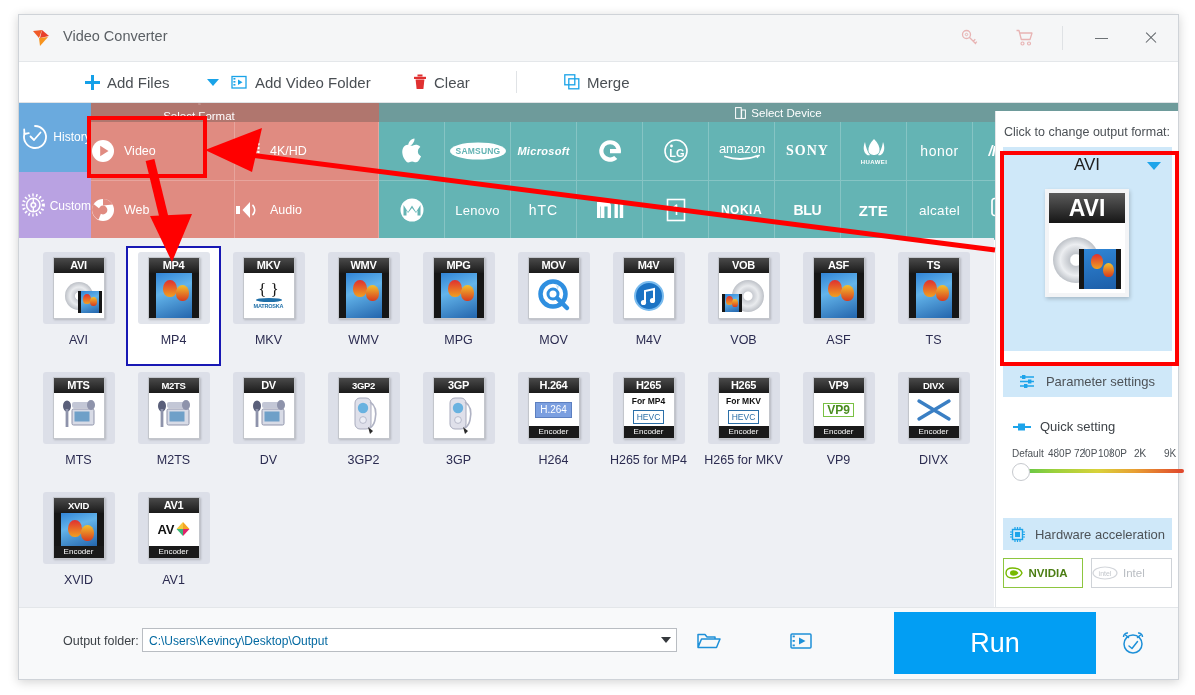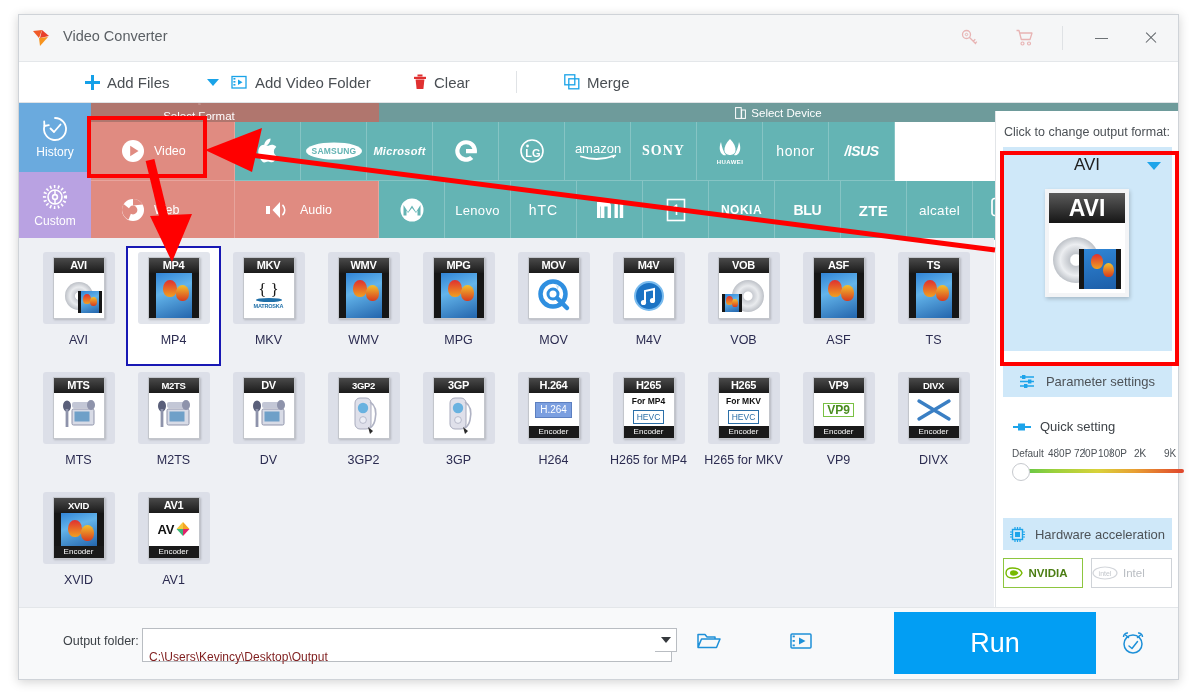--- a/index.html
+++ b/index.html
@@ -41,28 +41,28 @@
   .plus:after{left:0;top:6px;width:15px;height:3px;}
   .caret-d{width:0;height:0;border-left:6px solid transparent;border-right:6px solid transparent;border-top:7px solid #19a3e8;}
 
   
   .strip{position:relative;height:137px;}
   .hdr{position:absolute;top:0;height:19px;font-size:11.5px;color:#fff;display:flex;align-items:center;
        justify-content:center;gap:5px;}
   .hdr-fmt{left:0;width:360px;background:#b0766e;flex-direction:column;}
   .hdr-dev{left:360px;right:0;background:#6e9b9b;}
   .sidecol{position:absolute;left:0;top:0;width:72px;height:137px;}
-  .side-cell{height:68.5px;display:flex;flex-direction:column;align-items:center;justify-content:center;gap:2px;color:#fff;font-size:12px;}
+  .side-cell{height:68.5px;display:flex;flex-direction:row;align-items:center;justify-content:center;gap:2px;color:#fff;font-size:12px;}
   .side-hist{background:#6aaade;}
   .side-cust{background:#b9a2e2;}
   .catgrid{position:absolute;left:72px;top:19px;right:0;height:118px;}
   .catrow{display:flex;height:59px;}
   .cat{flex:0 0 auto;display:flex;align-items:center;gap:9px;color:#fff;font-size:12.5px;
        border-right:1px solid rgba(255,255,255,.22);border-bottom:1px solid rgba(255,255,255,.22);
-       box-sizing:border-box;padding-left:30px;}
+       box-sizing:border-box;padding-left:0;}
   .cat.fmt{background:#e08b81;width:144px;}
   .cat.dev{background:#64b4b4;width:66px;justify-content:center;padding-left:0;}
   .brandtxt{font-size:12.5px;color:#fff;font-weight:bold;letter-spacing:.3px;}
 
   
   .body{position:absolute;left:0;top:223px;width:975px;bottom:71px;background:#eef0f4;overflow:hidden;}
   .fgrid{padding:8px 0 0 12px;display:flex;flex-wrap:wrap;}
   .ftile{width:95px;height:120px;display:flex;flex-direction:column;align-items:center;
          justify-content:flex-start;box-sizing:border-box;padding-top:6px;}
   .ftile .box{width:72px;height:72px;background:#dcdfe8;border-radius:3px;display:flex;align-items:center;justify-content:center;}
@@ -122,21 +122,21 @@
            justify-content:center;gap:9px;font-size:13px;color:#4d5257;}
   .r-gpus{margin:8px auto 0;width:169px;display:flex;gap:8px;}
   .gpu{flex:1;height:28px;border:1px solid #cfd3d8;display:flex;align-items:center;gap:5px;font-size:11.5px;}
   .gpu.nv{border-color:#8dc63f;color:#4b7d13;font-weight:bold;}
   .gpu.intel{color:#b9bdc2;}
 
   
   .footer{position:absolute;left:0;right:0;bottom:0;height:71px;background:#f8f9fa;border-top:1px solid #e3e6e9;}
   .of-lab{position:absolute;left:44px;top:26px;font-size:12.5px;color:#3d4247;}
   .of-input{position:absolute;left:123px;top:20px;width:530px;height:24px;border:1px solid #b9bdc2;background:#fff;
-            font-size:12px;color:#7f1d1d;padding:16px 6px;line-height:24px;box-sizing:border-box;}
+            font-size:12px;color:#0369a1;padding:0 6px;line-height:24px;box-sizing:border-box;}
   .of-drop{position:absolute;left:636px;top:20px;width:22px;height:24px;border:1px solid #b9bdc2;border-left:none;
            background:#fff;display:flex;align-items:center;justify-content:center;box-sizing:border-box;}
   .f-ico{position:absolute;top:20px;width:28px;height:26px;display:flex;align-items:center;justify-content:center;}
   .f-open{left:676px;}
   .f-prev{left:768px;}
   .run{position:absolute;left:875px;top:4px;width:202px;height:62px;background:#029ef3;color:#fff;
        font-size:27px;display:flex;align-items:center;justify-content:center;}
   .alarm{position:absolute;left:1100px;top:21px;width:28px;height:28px;}
 
   
@@ -255,20 +255,29 @@
 
     <div class="catgrid">
 
       <div class="catrow">
         <div class="cat fmt">
           <svg width="24" height="24" viewBox="0 0 24 24">
             <circle cx="12" cy="12" r="11" fill="#fff"></circle>
             <path d="M9.2 6.8 L17.5 12 L9.2 17.2 Z" fill="#e08b81"></path>
           </svg>
           <span>Video</span>
+        </div>
+        <div class="cat fmt">
+          <svg width="26" height="22" viewBox="0 0 26 22">
+            <rect x="0.9" y="2" width="20" height="15" rx="1.5" fill="none" stroke="#fff" stroke-width="1.8"></rect>
+            <rect x="22.3" y="3" width="2.2" height="2.2" fill="#fff"></rect>
+              <rect x="22.3" y="7" width="2.2" height="2.2" fill="#fff"></rect>
+            <rect x="22.3" y="11" width="2.2" height="2.2" fill="#fff"></rect>
+          </svg>
+          <span>4K/HD</span>
         </div>
 
         <div class="cat dev">
           <svg width="22" height="26" viewBox="0 0 22 26">
             <path d="M11.8 5.4c1.1-1.3 1.9-3.1 1.7-4.9-1.6.07-3.5 1.1-4.6 2.4-1 1.2-1.9 3-1.7 4.8 1.8.14 3.6-.9 4.6-2.3z" fill="#fff"></path>
             <path d="M16.9 13.6c-.03-3 2.4-4.4 2.5-4.5-1.4-2-3.5-2.3-4.2-2.3-1.8-.2-3.5 1.05-4.4 1.05-.9 0-2.3-1.03-3.8-1-2 .03-3.8 1.14-4.8 2.9-2 3.5-.5 8.8 1.5 11.7.97 1.4 2.1 3 3.6 2.95 1.4-.06 2-.93 3.8-.93 1.8 0 2.3.93 3.8.9 1.6-.03 2.6-1.43 3.5-2.85 1.1-1.63 1.6-3.2 1.6-3.28-.03-.03-3.1-1.2-3.1-4.64z" fill="#fff"></path>
           </svg>
         </div>
         <div class="cat dev">
           <svg width="58" height="22" viewBox="0 0 58 22">

